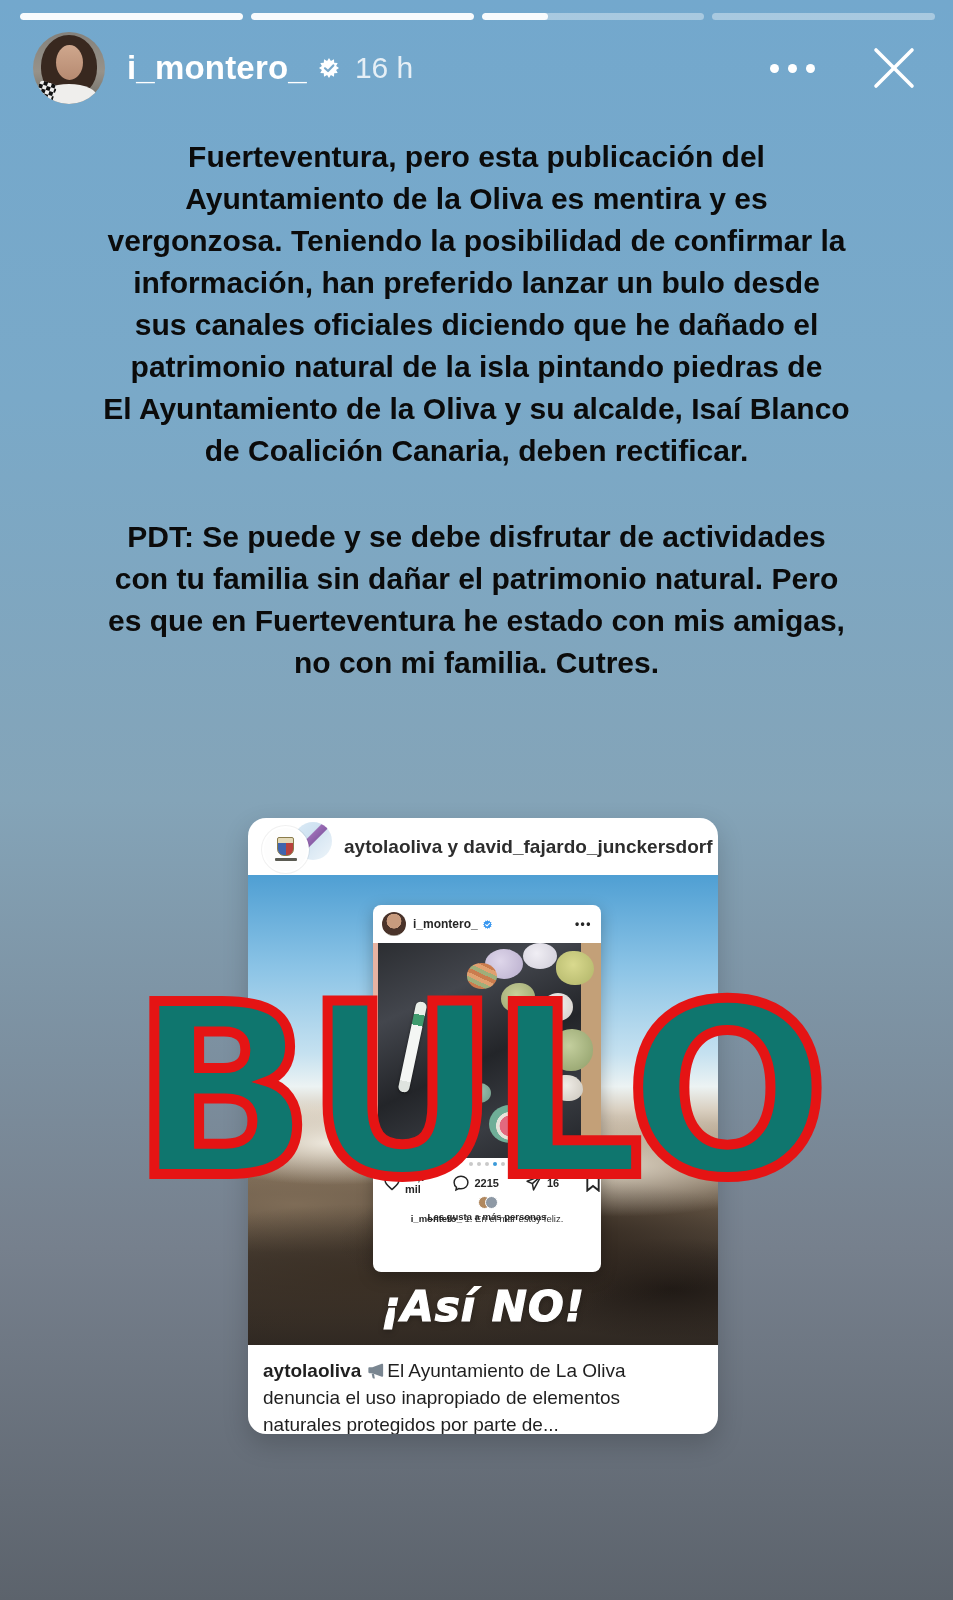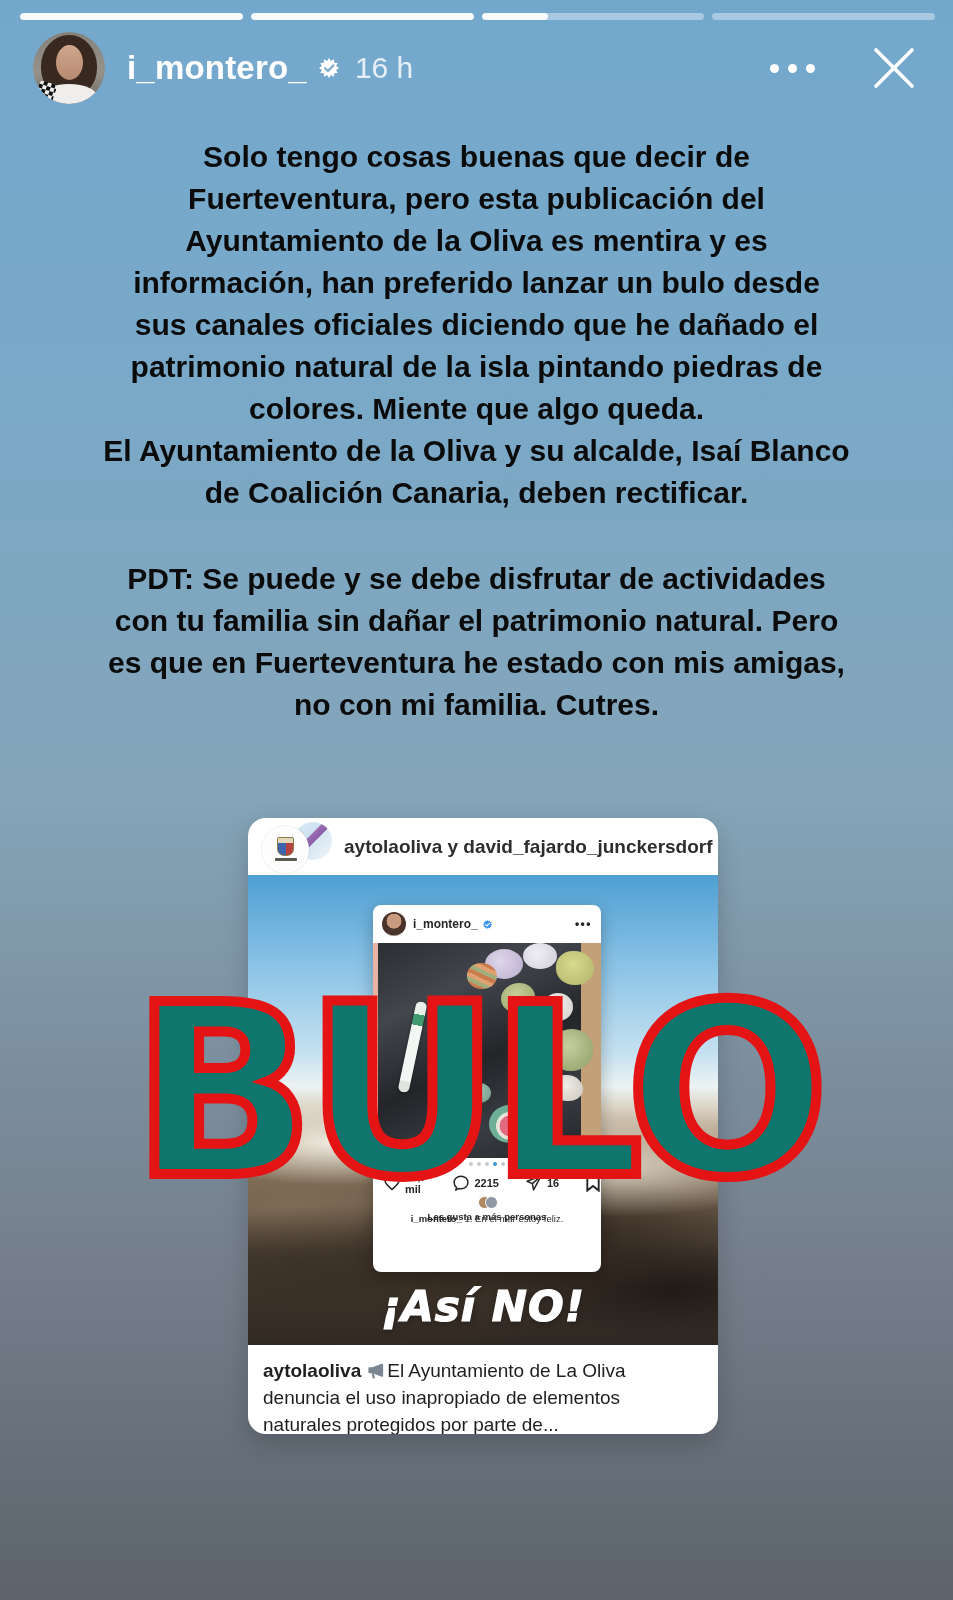--- a/index.html
+++ b/index.html
@@ -168,27 +168,26 @@
   <div class="close-btn">
     <svg width="54" height="54" viewBox="0 0 54 54">
       <line x1="9" y1="9" x2="45" y2="45" stroke="#fff" stroke-width="3.6" stroke-linecap="round"></line>
       <line x1="45" y1="9" x2="9" y2="45" stroke="#fff" stroke-width="3.6" stroke-linecap="round"></line>
     </svg>
   </div>
 </div>
 
 <div class="main-text">
   <div>
-      <div class="tline">Solo tengo cosas buenas que decir de</div>
       <div class="tline">Fuerteventura, pero esta publicación del</div>
       <div class="tline">Ayuntamiento de la Oliva es mentira y es</div>
+      <div class="tline">vergonzosa. Teniendo la posibilidad de confirmar la</div>
       <div class="tline">información, han preferido lanzar un bulo desde</div>
       <div class="tline">sus canales oficiales diciendo que he dañado el</div>
       <div class="tline">patrimonio natural de la isla pintando piedras de</div>
-      <div class="tline">colores. Miente que algo queda.</div>
       <div class="tline">El Ayuntamiento de la Oliva y su alcalde, Isaí Blanco</div>
       <div class="tline">de Coalición Canaria, deben rectificar.</div>
     </div>
   <div class="para-gap"></div>
   <div>
       <div class="tline">PDT: Se puede y se debe disfrutar de actividades</div>
       <div class="tline">con tu familia sin dañar el patrimonio natural. Pero</div>
       <div class="tline">es que en Fuerteventura he estado con mis amigas,</div>
       <div class="tline">no con mi familia. Cutres.</div>
     </div>

